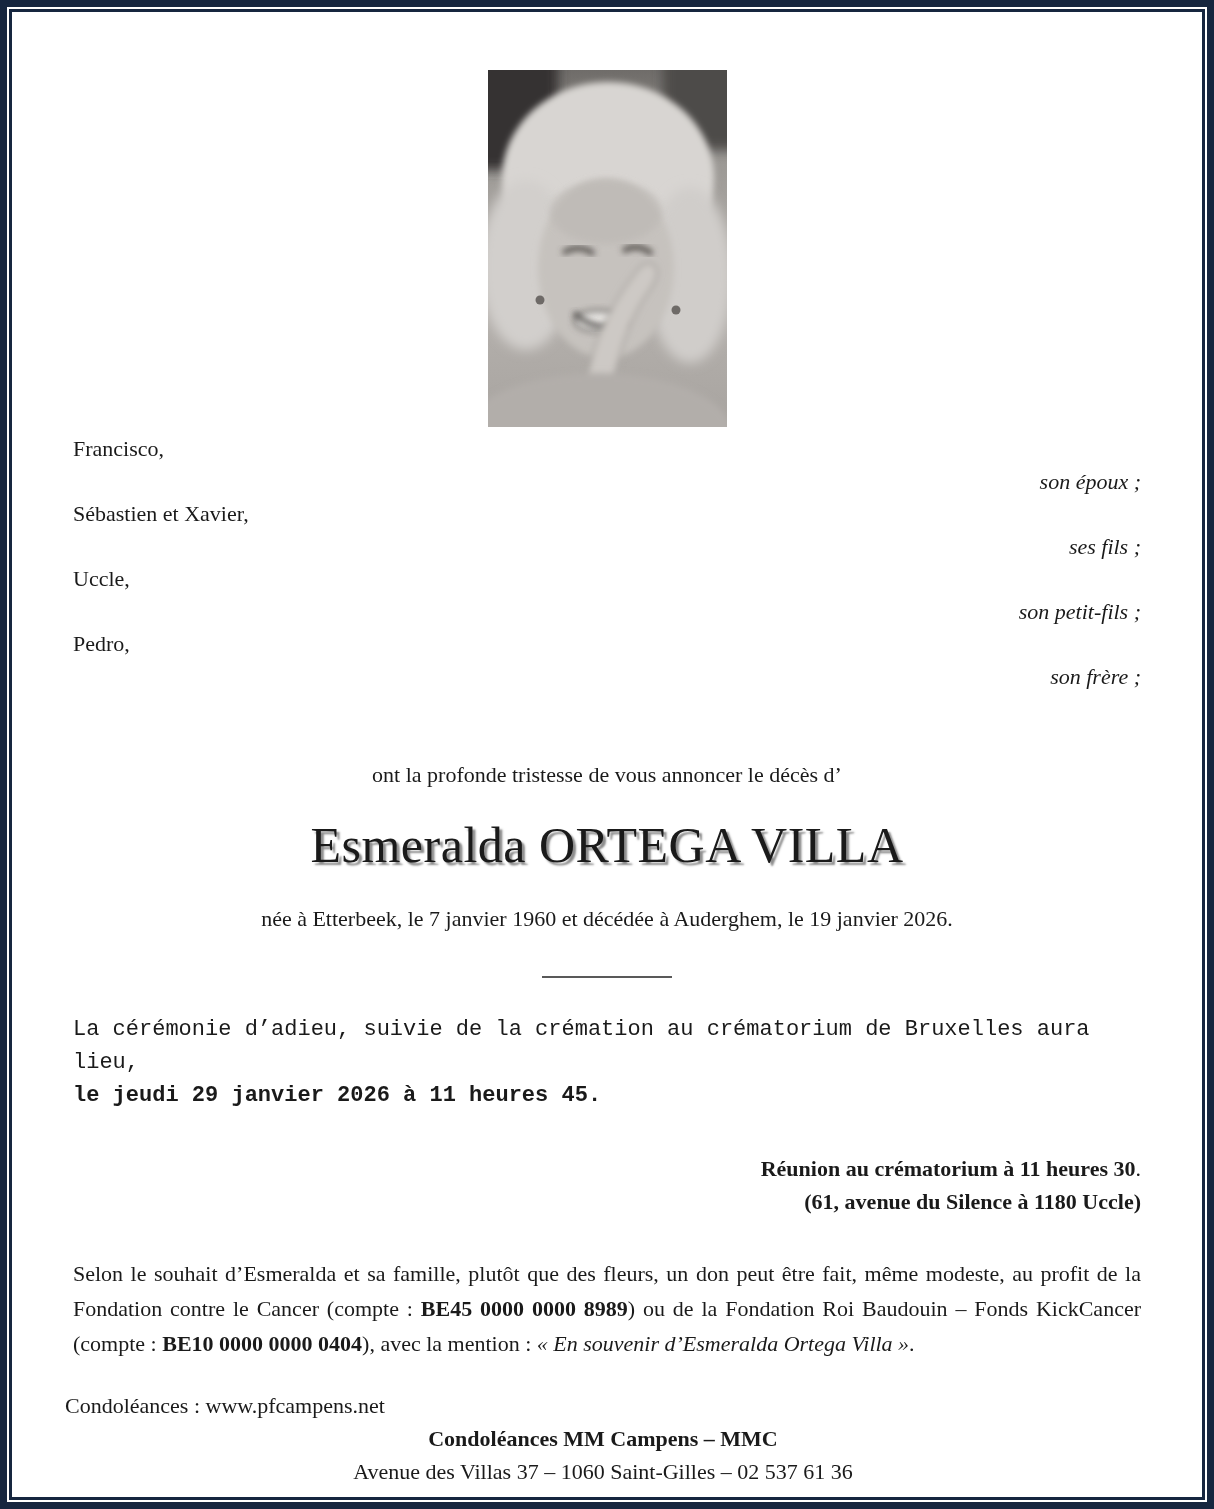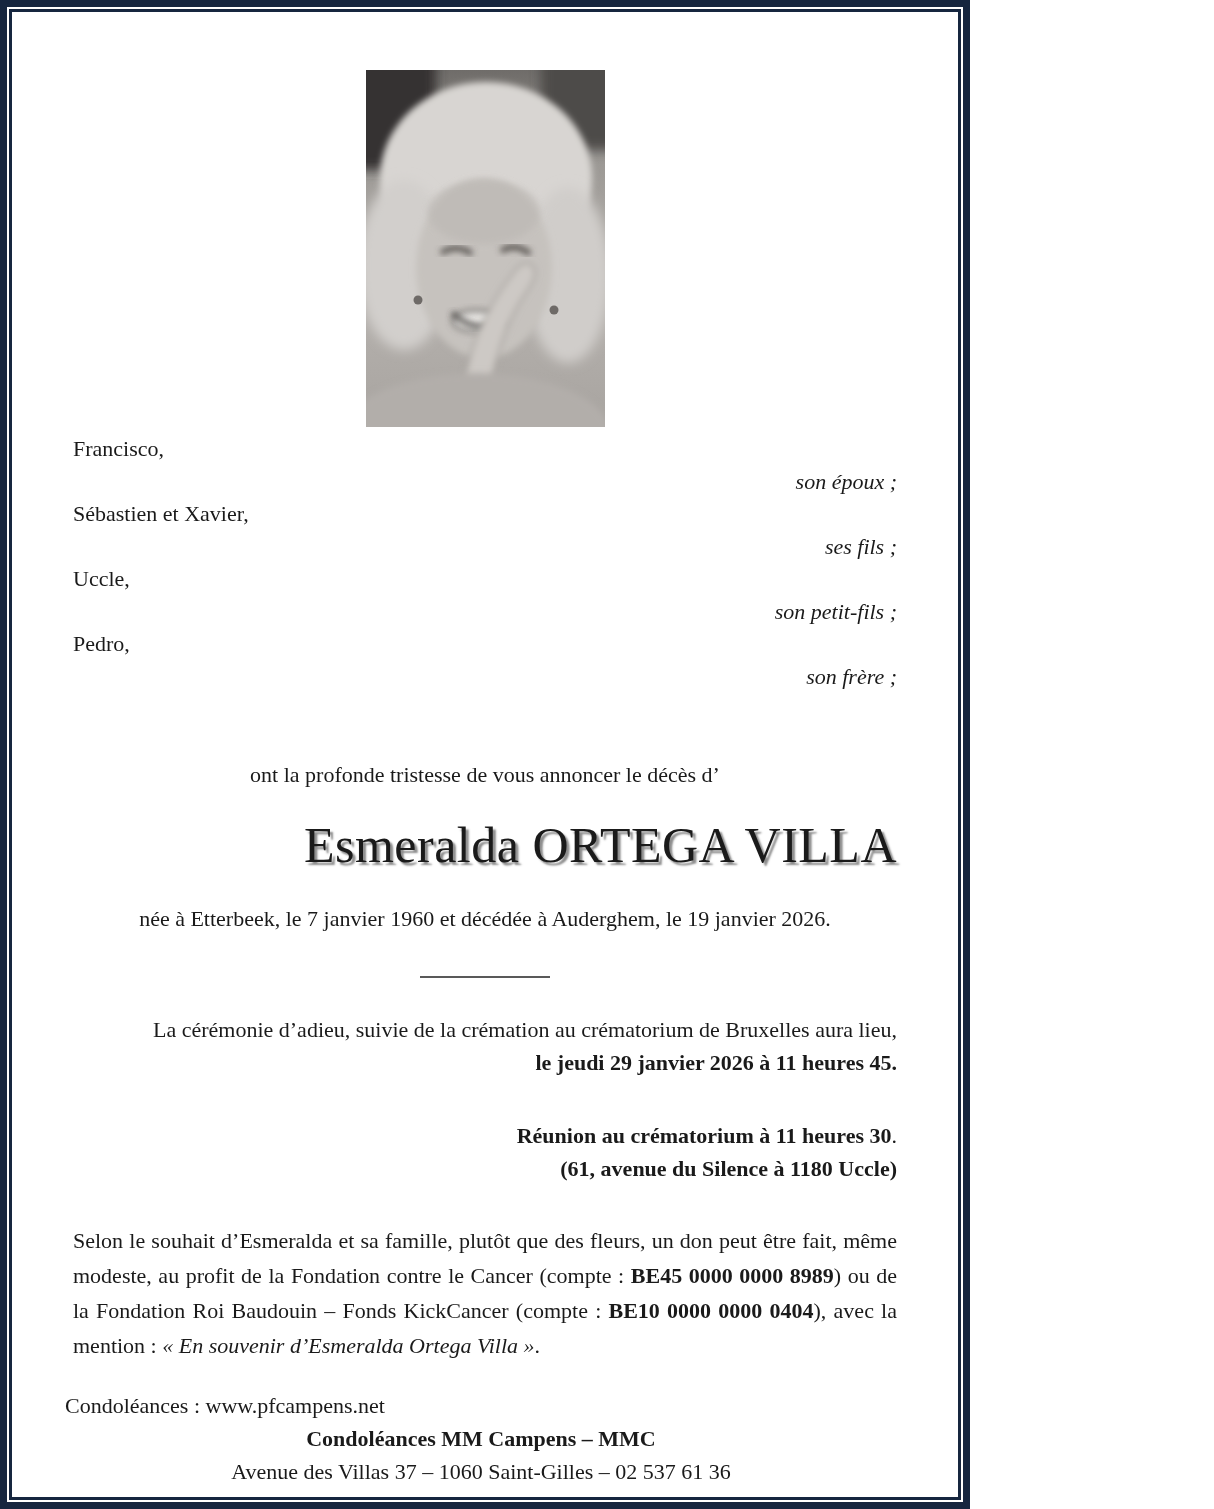--- a/index.html
+++ b/index.html
@@ -3,21 +3,21 @@
 <meta charset="utf-8">
 <style>
   :root{
     --navy:#16263f;
     --ink:#1a1a1a;
     --divider:#595959;
   }
   html,body{margin:0;padding:0;background:#ffffff;}
   .page{
     position:relative;
-    width:970px;height:1509px;
+    width:1214px;height:1509px;
     box-sizing:border-box;
     border:7px solid var(--navy);
     background:#ffffff;
     font-family:"Liberation Serif", serif;
     color:var(--ink);
     overflow:hidden;
   }
   .inner-frame{
     position:absolute; inset:2px;
     border:3px solid var(--navy);
@@ -41,42 +41,43 @@
   }
   .fam-name{text-align:left;}
   .fam-relation{text-align:right;font-style:italic;}
   .families-line{text-align:left;}
   .announcement{
     text-align:center;
     font-size:22px;
     margin-top:69px;
   }
   .deceased-name{
-    text-align:right;
+    text-align:center;
     font-size:50px;
     font-weight:normal;
     margin:28px 0 0 0;
     letter-spacing:0.5px;
     text-shadow:3px 3px 2px rgba(120,120,120,0.85);
   }
   .life-dates{
     text-align:center;
     font-size:22px;
     margin-top:32px;
   }
   .divider{
     width:130px;height:2px;
     background:var(--divider);
     margin:44px auto 0 auto;
   }
   .ceremony{
-    text-align:right;
+    text-align:left;
     font-size:22px;
     line-height:33px;
     margin-top:35px;
+    font-family:Liberation Mono, monospace;
   }
   .meeting{
     text-align:right;
     font-size:22px;
     line-height:33px;
     margin-top:40px;
   }
   .bold{font-weight:bold;}
   .italic{font-style:italic;}
   .donation{

